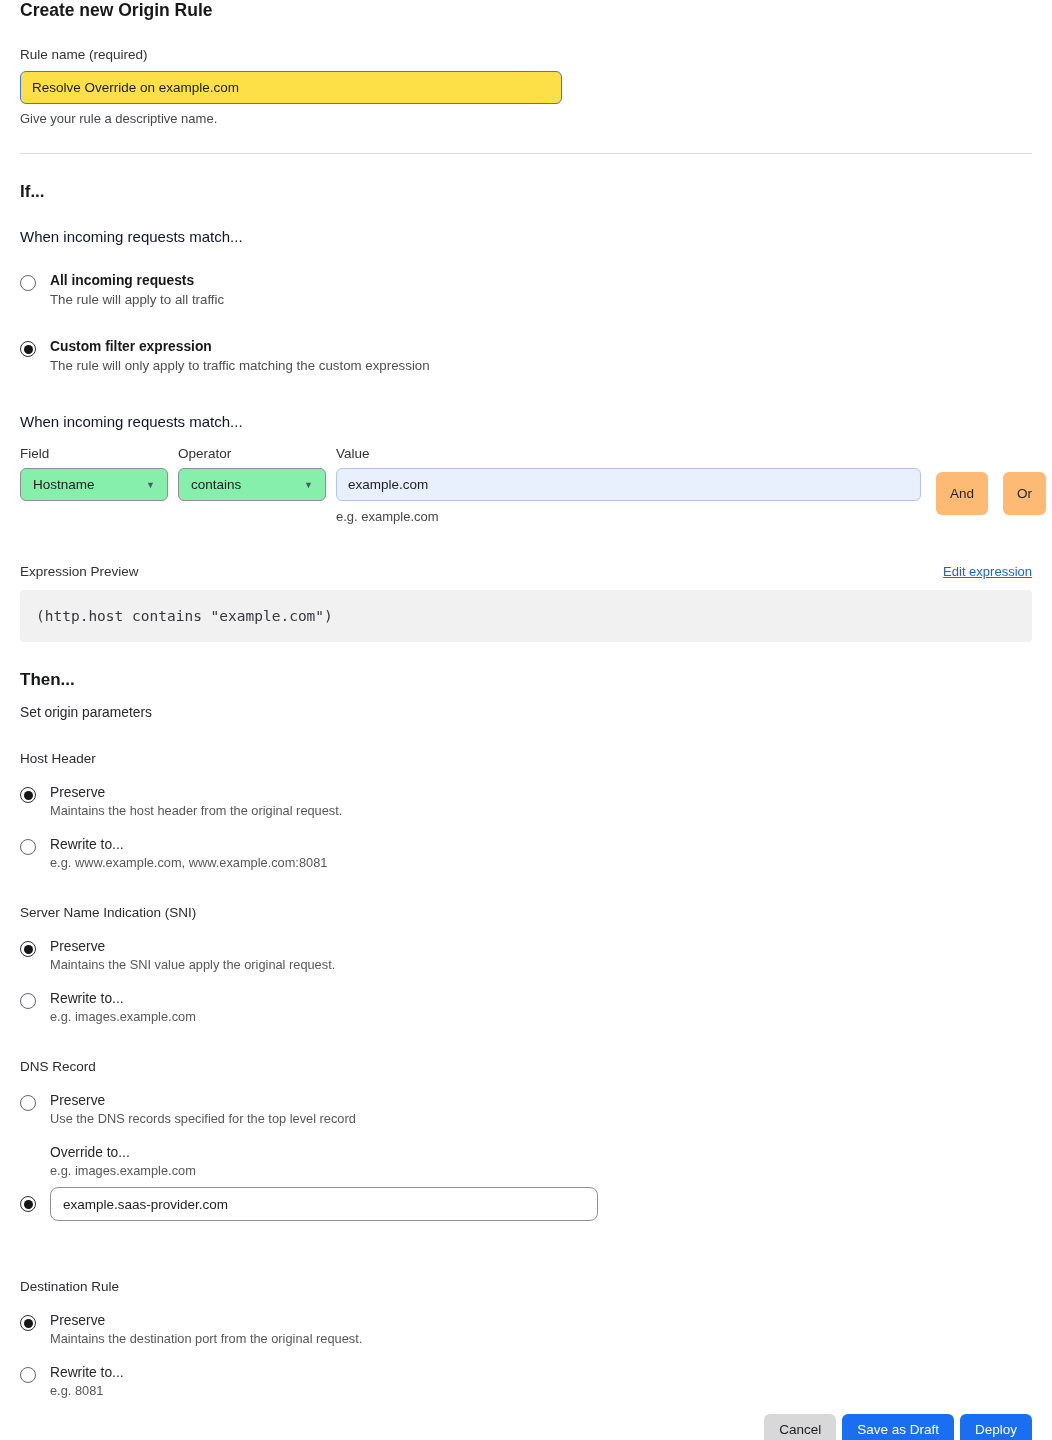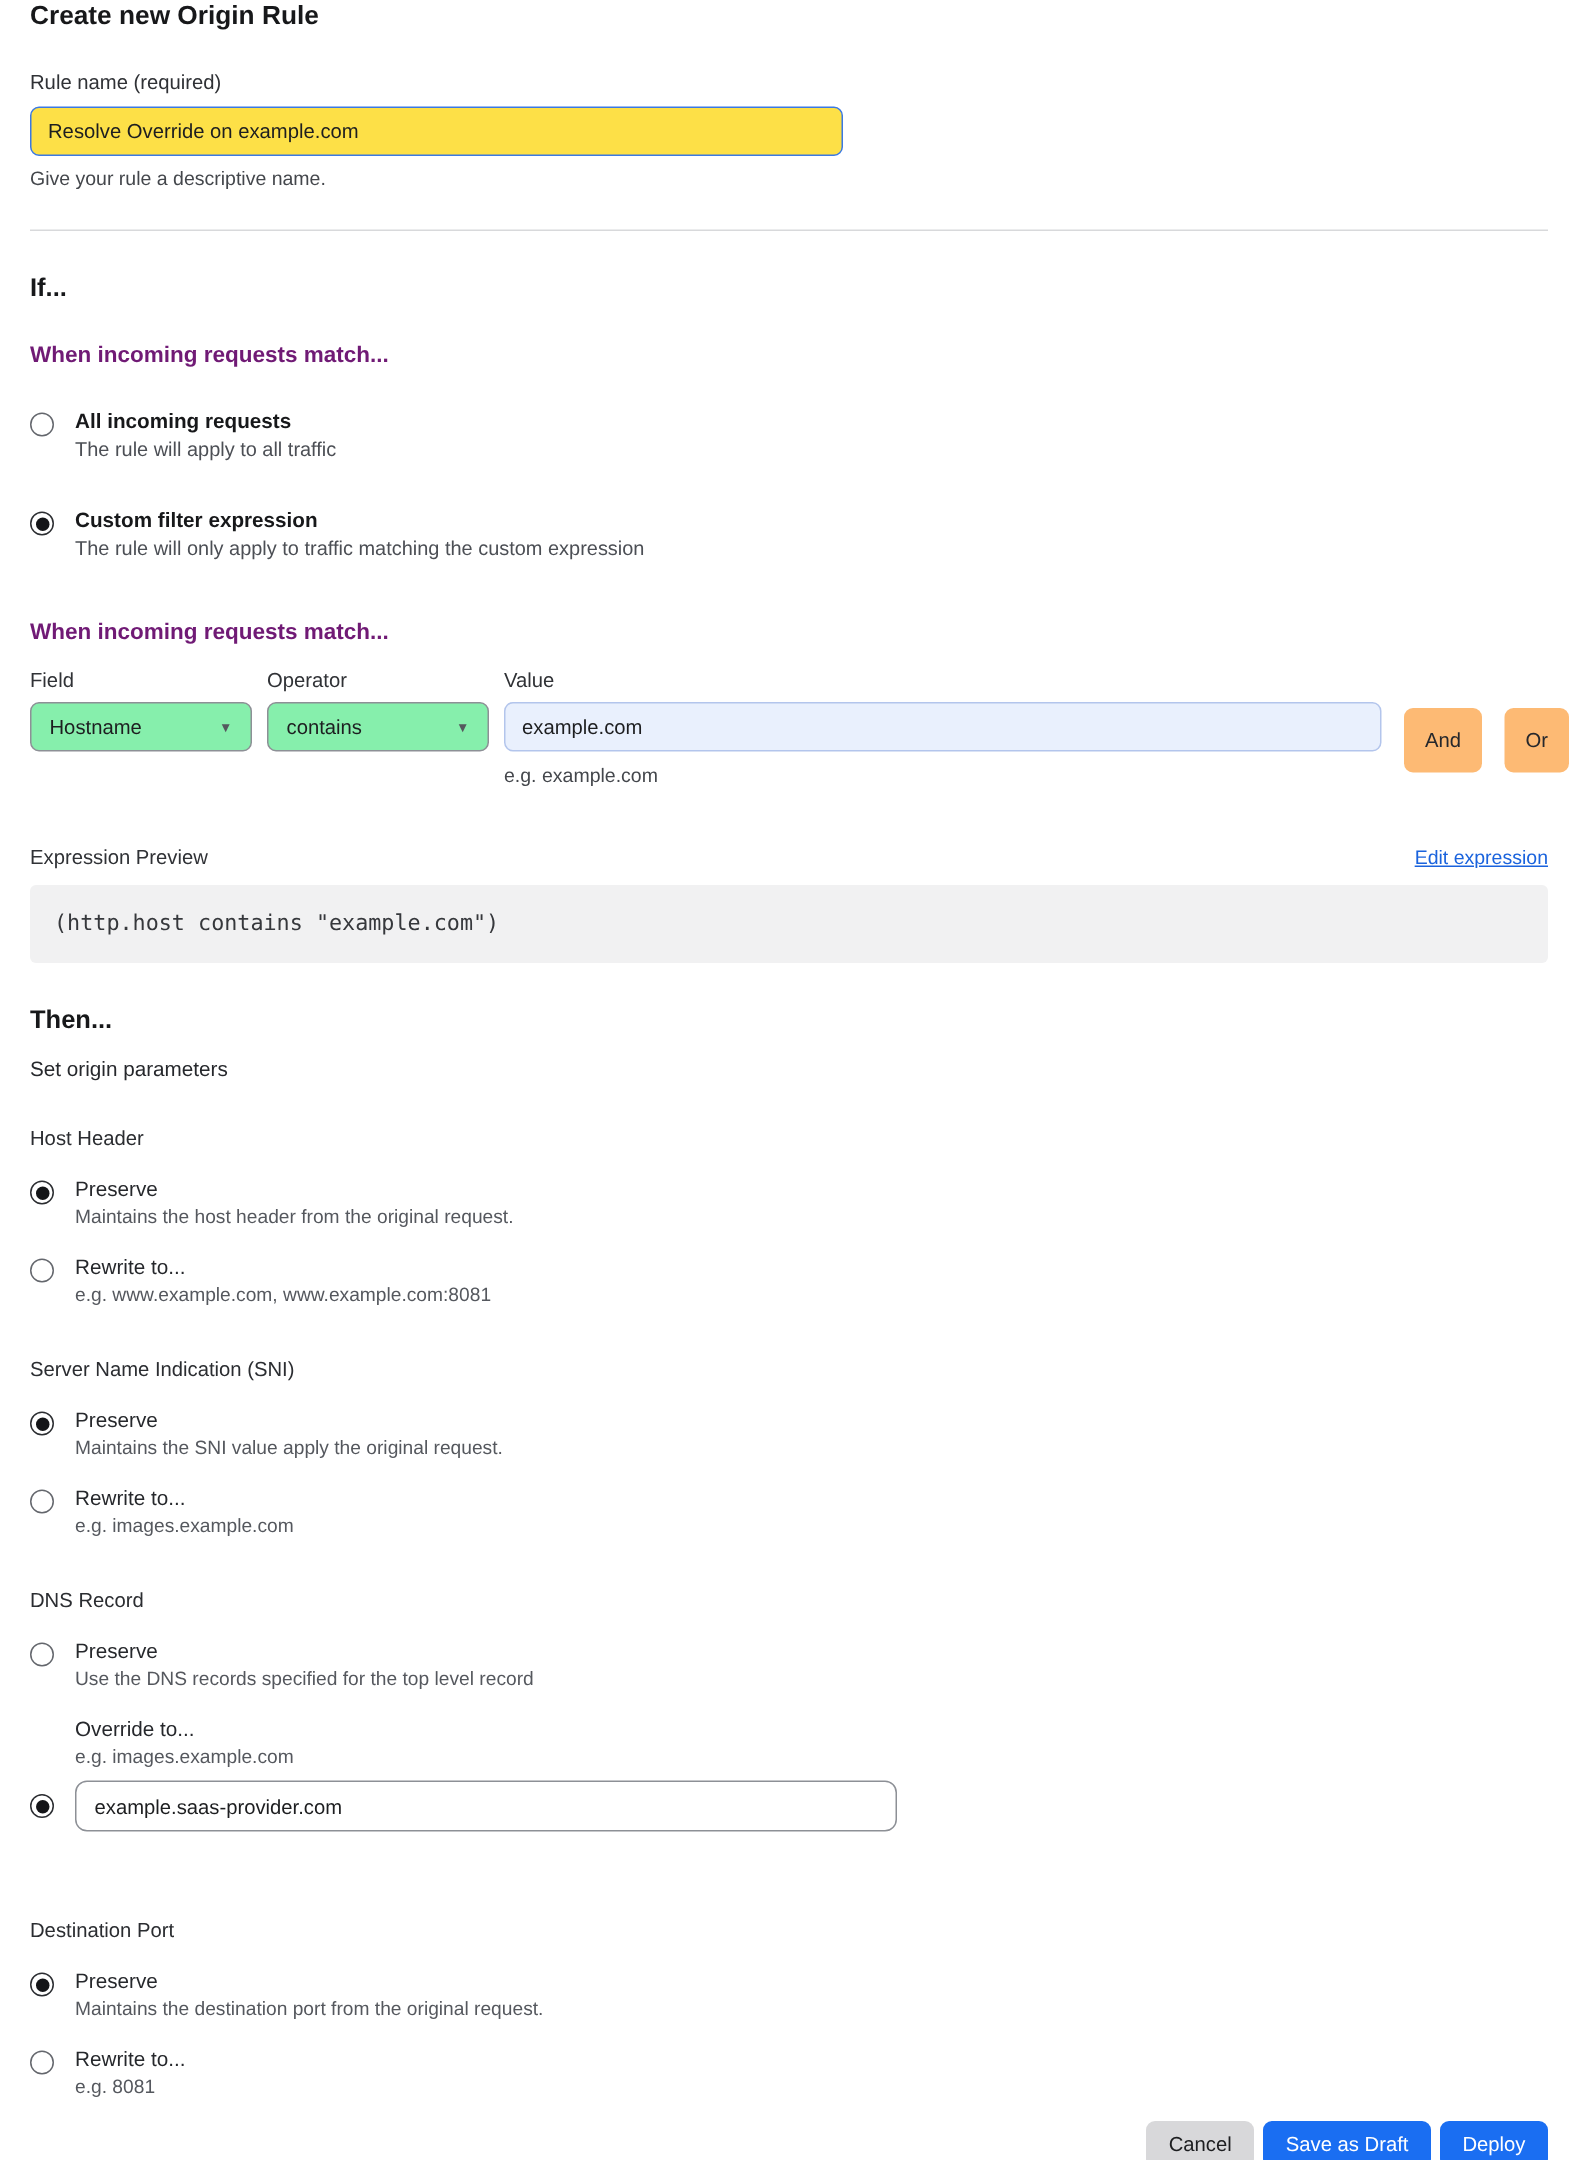--- a/index.html
+++ b/index.html
@@ -25,21 +25,21 @@
     border: 1.5px solid #3b79e3; border-radius: 6px;
     padding: 0 11px; font-size: 13.5px; color: #1d1e20;
     font-family: "Liberation Sans", sans-serif;
     outline: none; background: #fde047;
   }
   .helper { margin-top: 7px; font-size: 13px; color: #44474c; }
 
   hr.divider { border: none; border-top: 1px solid #d8d9db; margin: 27px 0 0 0; }
 
   h2.section-heading { font-size: 17px; font-weight: 700; color: #17181a; margin: 28px 0 0 0; }
-  h3.sub-heading { font-size: 15px; font-weight: 700; color: #701a75; margin: 26px 0 0 0; }
+  h3.sub-heading { font-size: 15px; font-weight: 400; color: #0f172a; margin: 26px 0 0 0; }
 
   
   .radio-row { display: flex; gap: 14px; align-items: flex-start; }
   .radio {
     flex: none; width: 16px; height: 16px; border-radius: 50%;
     border: 1.5px solid #64676d; background: #fff; position: relative; margin-top: 2px;
     cursor: pointer;
   }
   .radio.selected { border-color: #2b2d31; }
   .radio.selected::after {
@@ -227,21 +227,21 @@
   </div>
   <div class="override-block">
     <div class="override-label">Override to...</div>
     <div class="override-eg">e.g. images.example.com</div>
     <div class="override-row">
       <div class="radio selected"></div>
       <input class="override-input" type="text" value="example.saas-provider.com" style="">
     </div>
   </div>
 
-  <div class="group-label g-port">Destination Port</div>
+  <div class="group-label g-port">Destination Rule</div>
   <div class="radio-row opt-row-1">
     <div class="radio selected"></div>
     <div>
       <div class="radio-label">Preserve</div>
       <div class="opt-desc">Maintains the destination port from the original request.</div>
     </div>
   </div>
   <div class="radio-row opt-row-2">
     <div class="radio"></div>
     <div>

